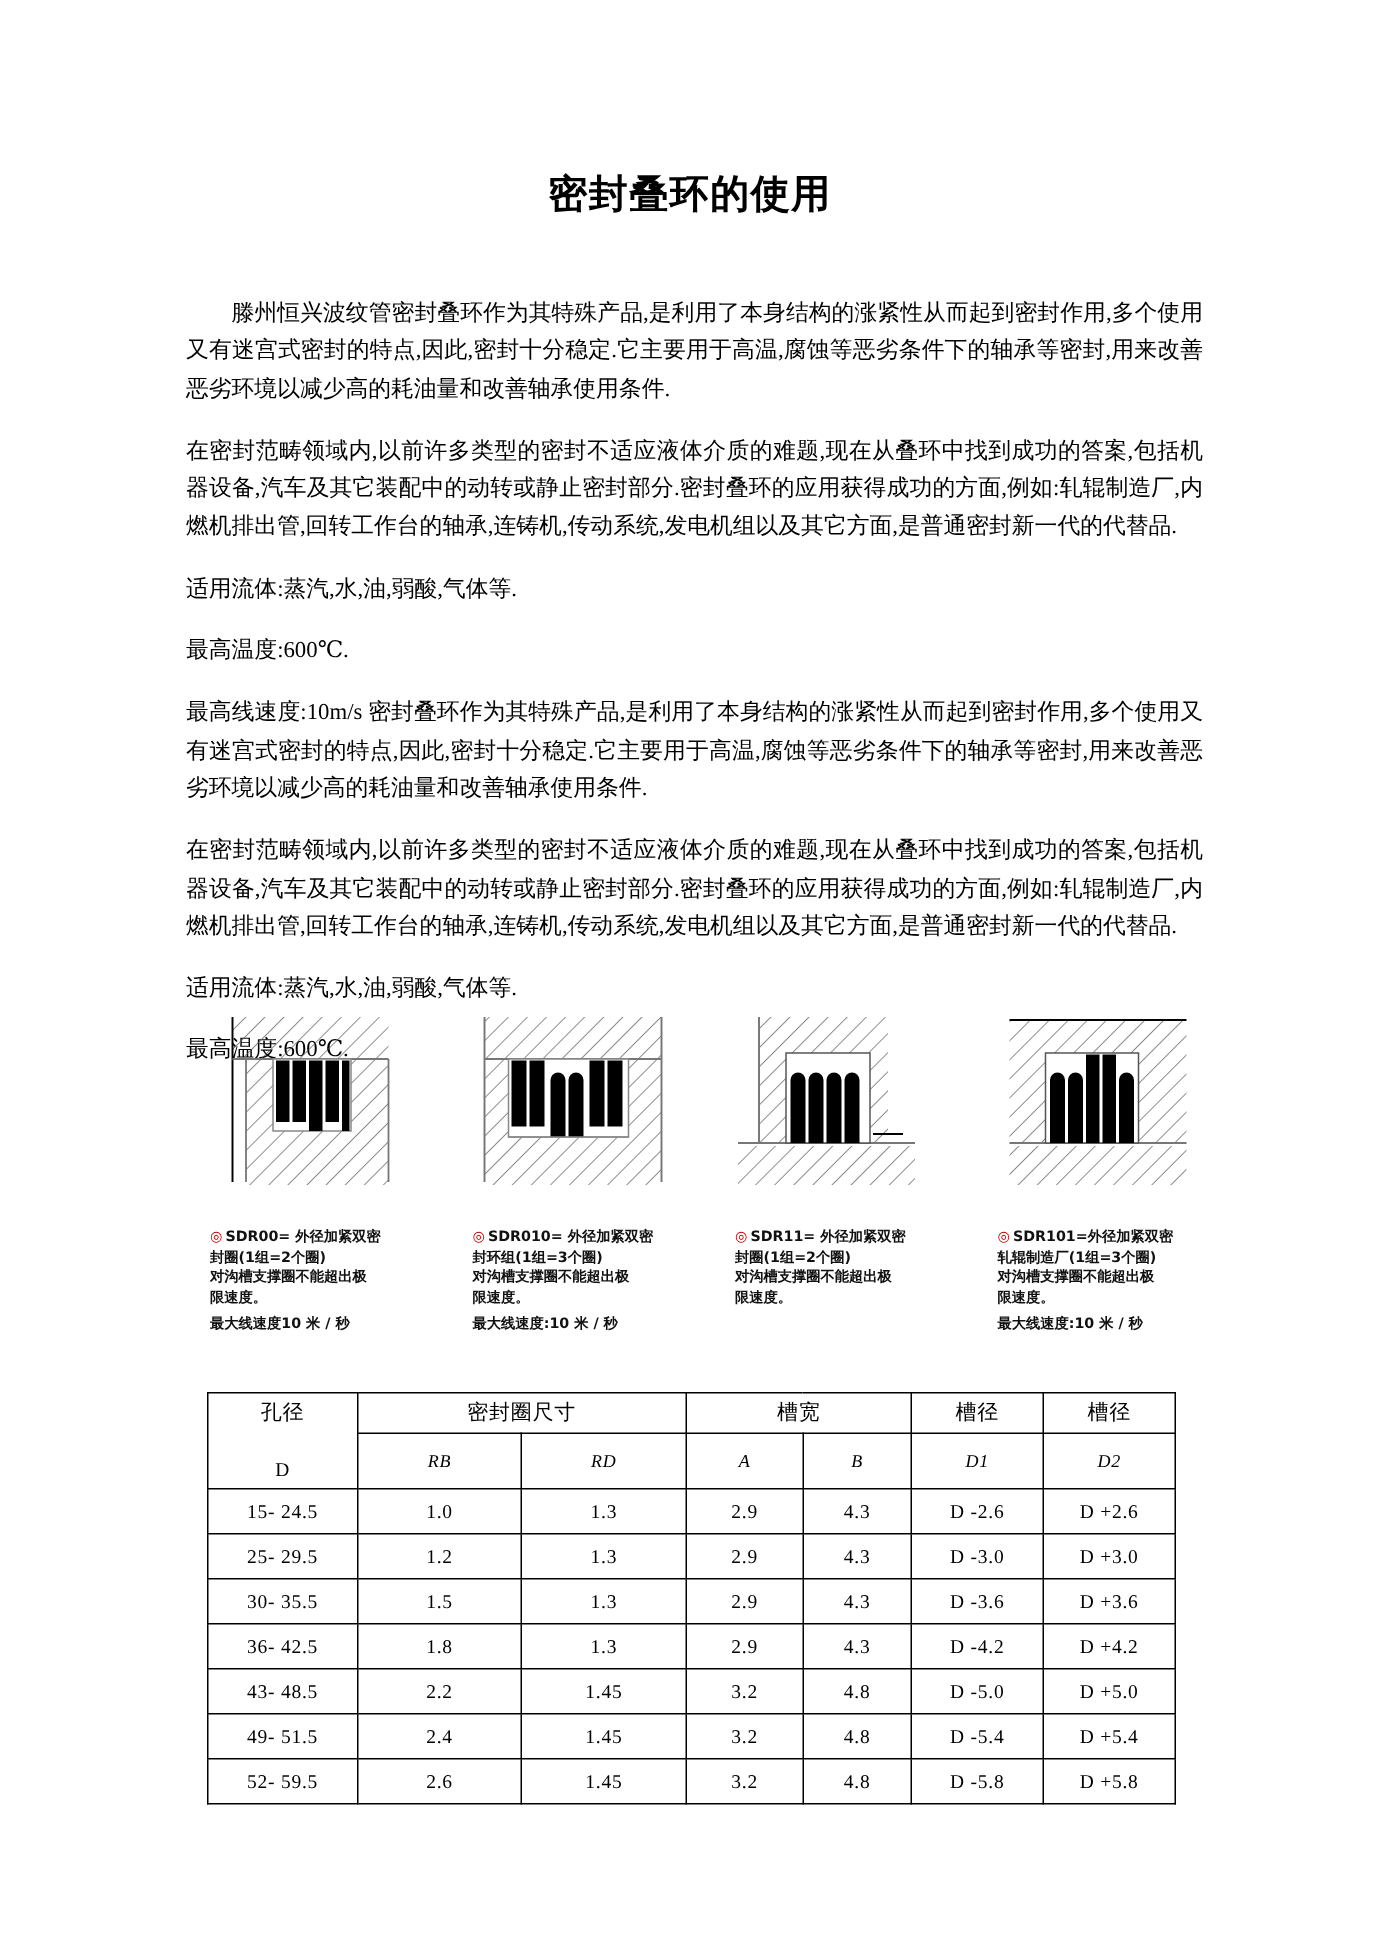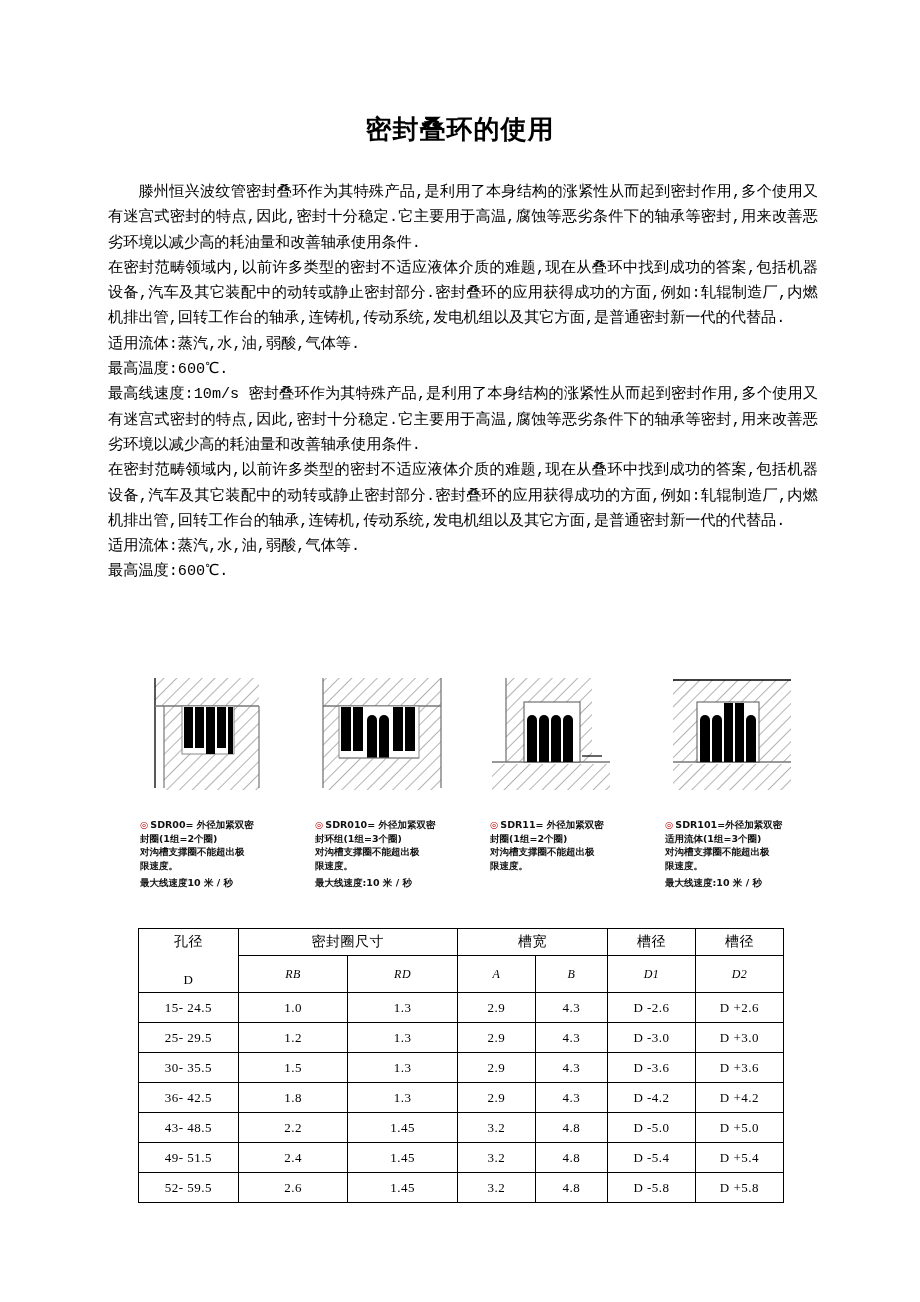--- a/index.html
+++ b/index.html
@@ -41,24 +41,23 @@
     position: absolute;
     top: 180px;
     left: 108px;
     width: 710px;
     font-size: 15.2px;
     line-height: 25.3px;
     text-align: justify;
     font-family: "Liberation Serif", "DejaVu Serif", serif;
   }
   .body-text p {
-    margin: 0;
+    margin: 16px;
     text-align: justify;
     text-justify: inter-character;
-    font-family: Liberation Mono, monospace;
   }
   .body-text p.indent {
     text-indent: 2em;
   }
 
   
   .figures {
     position: absolute;
     top: 676px;
     left: 140px;
@@ -305,21 +304,21 @@
           <rect x="59" y="27" width="9" height="59" fill="#000"></rect>
           <rect x="70" y="27" width="9" height="59" fill="#000"></rect>
 
           <path d="M81 44 a5 5 0 0 1 10 0 v42 h-10 z" fill="#000"></path>
         </svg>
       </div>
       <div class="fig-caption">
         <span class="cline">
           <span class="bullet-mark">◎</span><span>SDR101=外径加紧双密</span>
         </span>
-        <span class="cline">适用流体(1组=3个圈)</span>
+        <span class="cline">轧辊制造厂(1组=3个圈)</span>
         <span class="cline">对沟槽支撑圈不能超出极</span>
         <span class="cline">限速度。</span>
         <span class="gap"></span>
         <span class="cline">最大线速度:10 米 / 秒</span>
       </div>
     </div>
 
   </div>
 
   <div class="spec-table-wrap">

